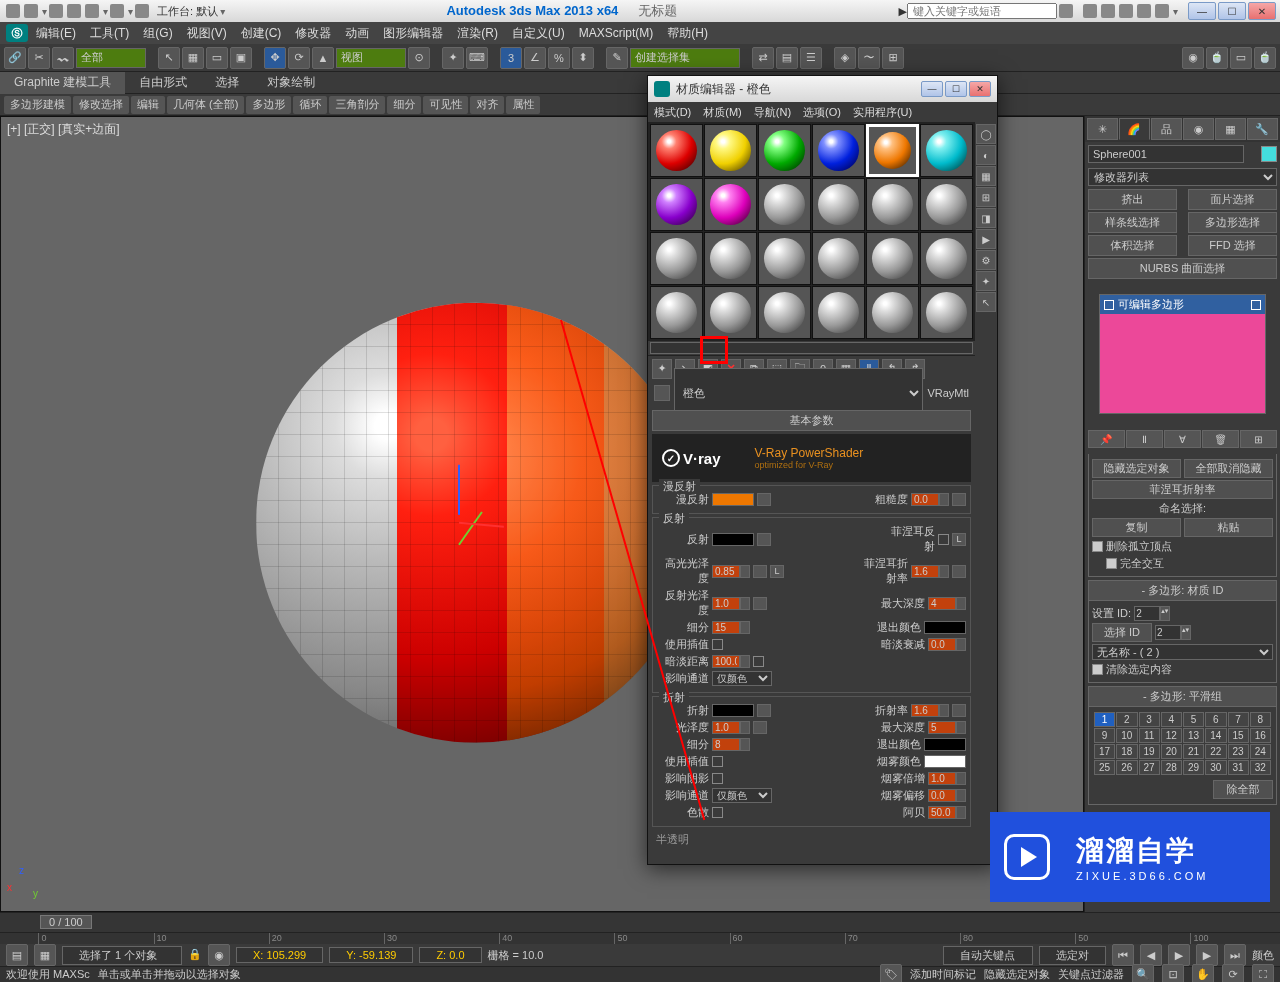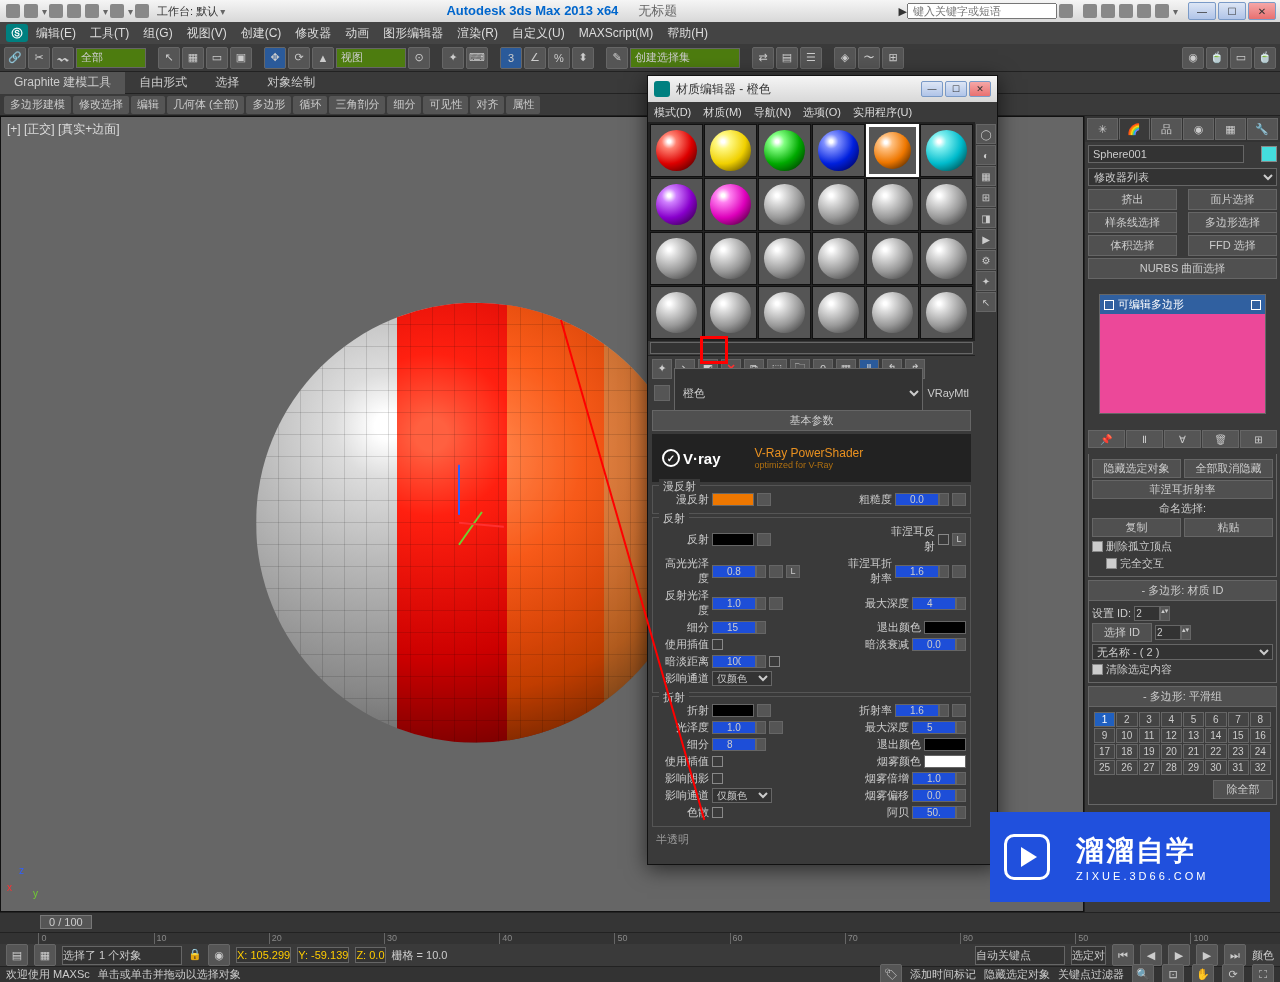--- a/index.html
+++ b/index.html
@@ -126,31 +126,31 @@
 .vraybanner .vr { color:#e89020; text-align:left; font-size:12px;margin-left:18px; }
 .vraybanner .vr small { color:#b07010; font-size:9px; display:block; }
 .pgroup { border:1px solid #555; margin:3px 0; padding:4px; position:relative; }
 .pgroup .gt { position:absolute; top:-7px; left:6px; background:#3a3a3a; padding:0 4px; font-size:11px; }
 .prow { display:flex; align-items:center; gap:3px; margin:2px 0; font-size:11px; }
 .prow .pl { flex:0 0 52px; text-align:right; }
 .prow .pl2 { flex:0 0 44px; text-align:right; }
 .prow .sw { width:42px; height:13px; border:1px solid #666; }
 .prow .mapbtn { width:14px; height:13px; background:#555; border:1px solid #666; }
 .prow .num { display:flex; }
-.prow .num input { width:44px; background:#1d4ed8; border:1px solid #666; color:#ccc; font-size:10px; padding:0 14px; }
+.prow .num input { width:28px; background:#c2410c; border:1px solid #666; color:#ccc; font-size:10px; padding:0 2px; }
 .prow .num .sp { width:10px; background:#555; border:1px solid #666; }
 .prow .lb { width:14px; height:13px; background:#555; border:1px solid #666; display:flex;align-items:center;justify-content:center;font-size:9px; }
 .prow select { background:#333; color:#ccc; border:1px solid #666; font-size:10px; width:60px; }
 .footer { position:absolute; bottom:0; left:0; right:0; height:70px; background:#3a3a3a; border-top:1px solid #222; display:flex; flex-direction:column; }
 .timeslider { height:22px; display:flex; align-items:center; background:#353535; padding:0 10px; }
 .timeslider .tthumb { background:#555; border:1px solid #777; padding:0 8px; margin-left:30px; font-size:11px; }
 .timeruler { height:14px; background:#333; border-top:1px solid #222; position:relative; }
 .timeruler .tick { position:absolute; top:0; height:100%; border-left:1px solid #666; font-size:9px; padding-left:2px; color:#888; }
 .status { flex:1; display:flex; align-items:center; padding:0 6px; gap:6px; font-size:11px; }
-.status .field { background:#333; border:1px solid #666; padding:1px 0; color:#ccc; }
+.status .field { background:#333; border:1px solid #666; padding:1px 16px; color:#ccc; }
 .status .lock { width:14px;height:14px; }
 .status .coords { color:#ffcc00; }
 .status2 { height:16px; background:#333; display:flex; align-items:center; padding:0 6px; gap:8px; font-size:11px; border-top:1px solid #222; }
 .watermark { position:absolute; right:10px; bottom:80px; width:280px; height:90px; background:#2050dd; display:flex; align-items:center; padding:0 14px; gap:26px; }
 .watermark .play { width:46px;height:46px;border:3px solid #fff;border-radius:10px;display:flex;align-items:center;justify-content:center; }
 .watermark .play::after { content:""; border-left:16px solid #fff; border-top:10px solid transparent; border-bottom:10px solid transparent; margin-left:4px; }
 .watermark .wt { color:#fff; }
 .watermark .wt .big { font-size:28px; font-weight:bold; letter-spacing:2px; }
 .watermark .wt .small { font-size:11px; letter-spacing:3px; }
 </style>

